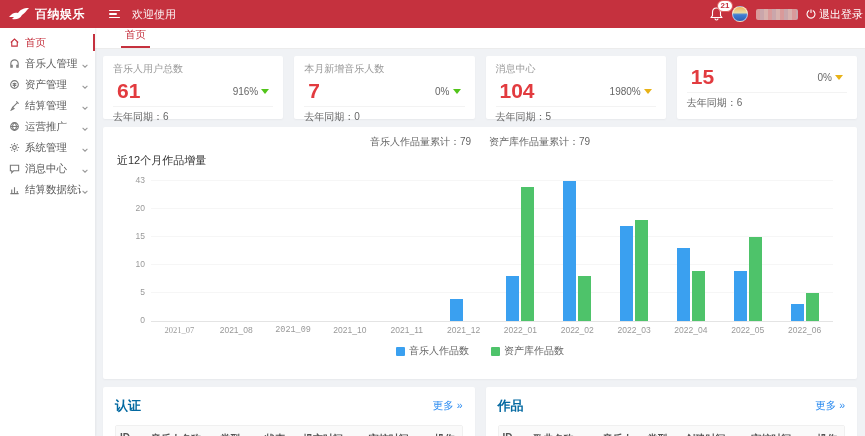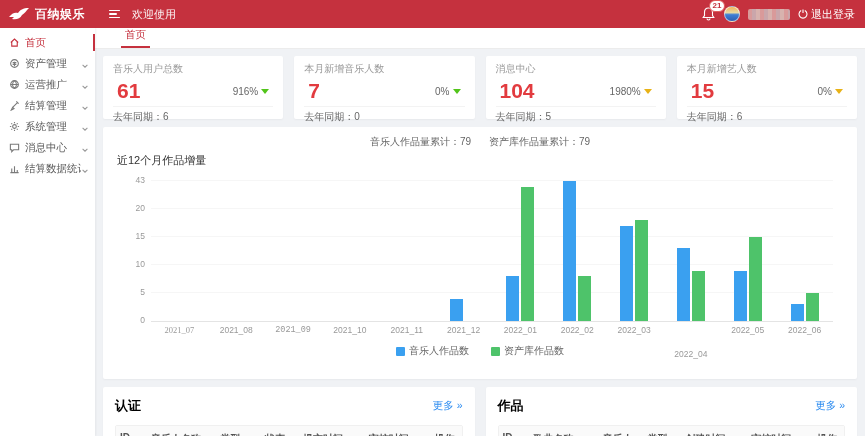--- a/index.html
+++ b/index.html
@@ -8,21 +8,21 @@
 
   
   .header { position:absolute; top:0; left:0; width:865px; height:28px;
     background:#c5313e; display:flex; align-items:center; color:#fff; z-index:10; }
   .logo-wrap { width:95px; display:flex; align-items:center; padding-left:8px; gap:5px; }
   .logo-text { font-size:12px; font-weight:bold; letter-spacing:.5px; white-space:nowrap; }
   .collapse-btn { margin-left:14px; cursor:pointer; display:flex; flex-direction:column; gap:2px; }
   .collapse-btn i { display:block; height:1.5px; background:#fff; border-radius:1px; }
   .collapse-btn i:nth-child(1){width:11px;} .collapse-btn i:nth-child(2){width:8px;} .collapse-btn i:nth-child(3){width:11px;}
   .welcome { margin-left:12px; font-size:11px; opacity:.95; }
-  .header-right { margin-left:auto; display:flex; align-items:center; gap:8px; padding-right:10px; }
+  .header-right { margin-left:auto; display:flex; align-items:center; gap:8px; padding-right:2px; }
   .bell { position:relative; width:14px; height:16px; }
   .badge { position:absolute; top:-6px; left:7px; min-width:16px; height:12px; background:#fff;
     color:#c5313e; border:1px solid #e05c5c; border-radius:7px; font-size:8px; line-height:10px;
     text-align:center; padding:0 2px; font-weight:bold; }
   .avatar { width:16px; height:16px; border-radius:50%;
     background:linear-gradient(180deg,#f2b35c 0%,#e8d9a0 40%,#3f7fd6 55%,#2f5fb0 100%);
     border:1px solid rgba(255,255,255,.6); }
   .redacted { width:42px; height:11px; border-radius:2px;
     background:repeating-linear-gradient(90deg,#d99a9a 0 4px,#caa6ab 4px 8px,#d8b2ae 8px 12px);
     filter:blur(.7px); }
@@ -79,21 +79,21 @@
   .xlab { position:absolute; top:143px; font-size:8.5px; color:#999; text-align:center; }
   .legend { display:flex; justify-content:center; gap:22px; margin-top:22px; }
   .legend-item { display:flex; align-items:center; gap:4px; font-size:10px; color:#666; cursor:pointer; }
   .legend-swatch { width:9px; height:9px; border-radius:1px; }
 
   
   .panels { display:flex; gap:11px; margin-top:8px; }
   .panel { flex:1; background:#fff; border-radius:2px; padding:10px 12px;
     box-shadow:0 1px 2px rgba(0,0,0,.04); height:120px; }
   .panel-head { display:flex; align-items:center; justify-content:space-between; }
-  .panel-title { font-size:13px; color:#000000; font-weight:bold; }
+  .panel-title { font-size:13px; color:#0369a1; font-weight:bold; }
   .more-link { font-size:10.5px; color:#2d8cf0; cursor:pointer; }
   .ptable { margin-top:10px; border:1px solid #f0f0f0; border-radius:2px; }
   .thead { display:flex; background:#fafafa; }
   .th { font-size:10px; color:#555; font-weight:bold; padding:6px 4px; white-space:nowrap;
     overflow:hidden; }
   .th:nth-child(1){width:9%;} .th:nth-child(2){width:20%;} .th:nth-child(3){width:13%;}
   .th:nth-child(4){width:11%;} .th:nth-child(5){width:19%;} .th:nth-child(6){width:19%;}
   .th:nth-child(7){width:9%;}
 </style>
 </head>
@@ -136,58 +136,71 @@
 
   <div class="side-item active">
     <span class="ico">
       <svg viewBox="0 0 12 12" width="11" height="11">
           <path d="M2 6 L6 2.2 L10 6 M3 5.5 V10 H9 V5.5"></path>
         </svg>
     </span>
     <span class="lbl">首页</span>
   </div>
 
+  <div class="side-item">
+    <span class="ico">
+      <svg viewBox="0 0 12 12" width="11" height="11">
+          <path d="M2 8 V6 a4 4 0 0 1 8 0 V8 M2 8 h1.5 v2 H2 Z M10 8 h-1.5 v2 H10 Z"></path>
+        </svg>
+    </span>
+    <span class="lbl">音乐人管理</span>
+    <span class="caret">
+      <svg viewBox="0 0 10 10" width="8" height="8">
+          <polyline points="2,3.5 5,6.5 8,3.5"></polyline>
+        </svg>
+    </span>
+  </div>
 
   <div class="side-item">
     <span class="ico">
       <svg viewBox="0 0 12 12" width="11" height="11">
           <circle cx="6" cy="6" r="4.2"></circle>
           <path d="M4 5 h4 M4 7 h4 M6 4 v5"></path>
         </svg>
     </span>
     <span class="lbl">资产管理</span>
     <span class="caret">
       <svg viewBox="0 0 10 10" width="8" height="8">
           <polyline points="2,3.5 5,6.5 8,3.5"></polyline>
         </svg>
     </span>
   </div>
 
   <div class="side-item">
     <span class="ico">
       <svg viewBox="0 0 12 12" width="11" height="11">
+          <path d="M9.5 2.5 L4 8 M4 8 l-1.5 3 3 -1.5 Z M8 1.5 l2.5 2.5"></path>
+        </svg>
+    </span>
+    <span class="lbl">结算管理</span>
+    <span class="caret">
+      <svg viewBox="0 0 10 10" width="8" height="8">
+          <polyline points="2,3.5 5,6.5 8,3.5"></polyline>
+        </svg>
+    </span>
+  </div>
+
+  <div class="side-item">
+    <span class="ico">
+      <svg viewBox="0 0 12 12" width="11" height="11">
           <circle cx="6" cy="6" r="4.2"></circle>
           <path d="M1.8 6 h8.4 M6 1.8 c-3 2.8 -3 5.6 0 8.4 c3 -2.8 3 -5.6 0 -8.4"></path>
         </svg>
     </span>
     <span class="lbl">运营推广</span>
-    <span class="caret">
-      <svg viewBox="0 0 10 10" width="8" height="8">
-          <polyline points="2,3.5 5,6.5 8,3.5"></polyline>
-        </svg>
-    </span>
-  </div>
-
-  <div class="side-item">
-    <span class="ico">
-      <svg viewBox="0 0 12 12" width="11" height="11">
-          <path d="M9.5 2.5 L4 8 M4 8 l-1.5 3 3 -1.5 Z M8 1.5 l2.5 2.5"></path>
-        </svg>
-    </span>
-    <span class="lbl">结算管理</span>
     <span class="caret">
       <svg viewBox="0 0 10 10" width="8" height="8">
           <polyline points="2,3.5 5,6.5 8,3.5"></polyline>
         </svg>
     </span>
   </div>
 
   <div class="side-item">
     <span class="ico">
       <svg viewBox="0 0 12 12" width="11" height="11">
@@ -271,21 +284,20 @@
           <span class="card-value">104</span>
           <span class="card-trend">
               <span>1980%</span>
               <span class="tri-down trend" style="border-top-color: rgb(232, 178, 23);"></span>
             </span>
         </div>
         <div class="card-foot"><span>去年同期：</span><span>5</span></div>
       </div>
 
       <div class="card">
-        <div class="card-title">本月新增艺人数</div>
         <div class="card-main">
           <span class="card-value">15</span>
           <span class="card-trend">
               <span>0%</span>
               <span class="tri-down trend" style="border-top-color: rgb(232, 178, 23);"></span>
             </span>
         </div>
         <div class="card-foot"><span>去年同期：</span><span>6</span></div>
       </div>
     </div>
@@ -349,21 +361,21 @@
           <div class="xlab" style="left: 58.3333%; width: 8.33333%;">2022_02</div>
           <div class="slot" style="left: 66.6667%; width: 8.33333%;">
             <div class="bar" style="height: 95.2px; background: rgb(58, 160, 240);"></div>
             <div class="bar" style="height: 100.8px; background: rgb(78, 195, 106);"></div>
           </div>
           <div class="xlab" style="left: 66.6667%; width: 8.33333%;">2022_03</div>
           <div class="slot" style="left: 75%; width: 8.33333%;">
             <div class="bar" style="height: 72.8px; background: rgb(58, 160, 240);"></div>
             <div class="bar" style="height: 50.4px; background: rgb(78, 195, 106);"></div>
           </div>
-          <div class="xlab" style="left: 75%; width: 8.33333%; margin-top: 24px;">2022_04</div>
+          <div class="xlab" style="left: 75%; width: 8.33333%;">2022_04</div>
           <div class="slot" style="left: 83.3333%; width: 8.33333%;">
             <div class="bar" style="height: 50.4px; background: rgb(58, 160, 240);"></div>
             <div class="bar" style="height: 84px; background: rgb(78, 195, 106);"></div>
           </div>
           <div class="xlab" style="left: 83.3333%; width: 8.33333%;">2022_05</div>
           <div class="slot" style="left: 91.6667%; width: 8.33333%;">
             <div class="bar" style="height: 16.8px; background: rgb(58, 160, 240);"></div>
             <div class="bar" style="height: 28px; background: rgb(78, 195, 106);"></div>
           </div>
           <div class="xlab" style="left: 91.6667%; width: 8.33333%;">2022_06</div>

